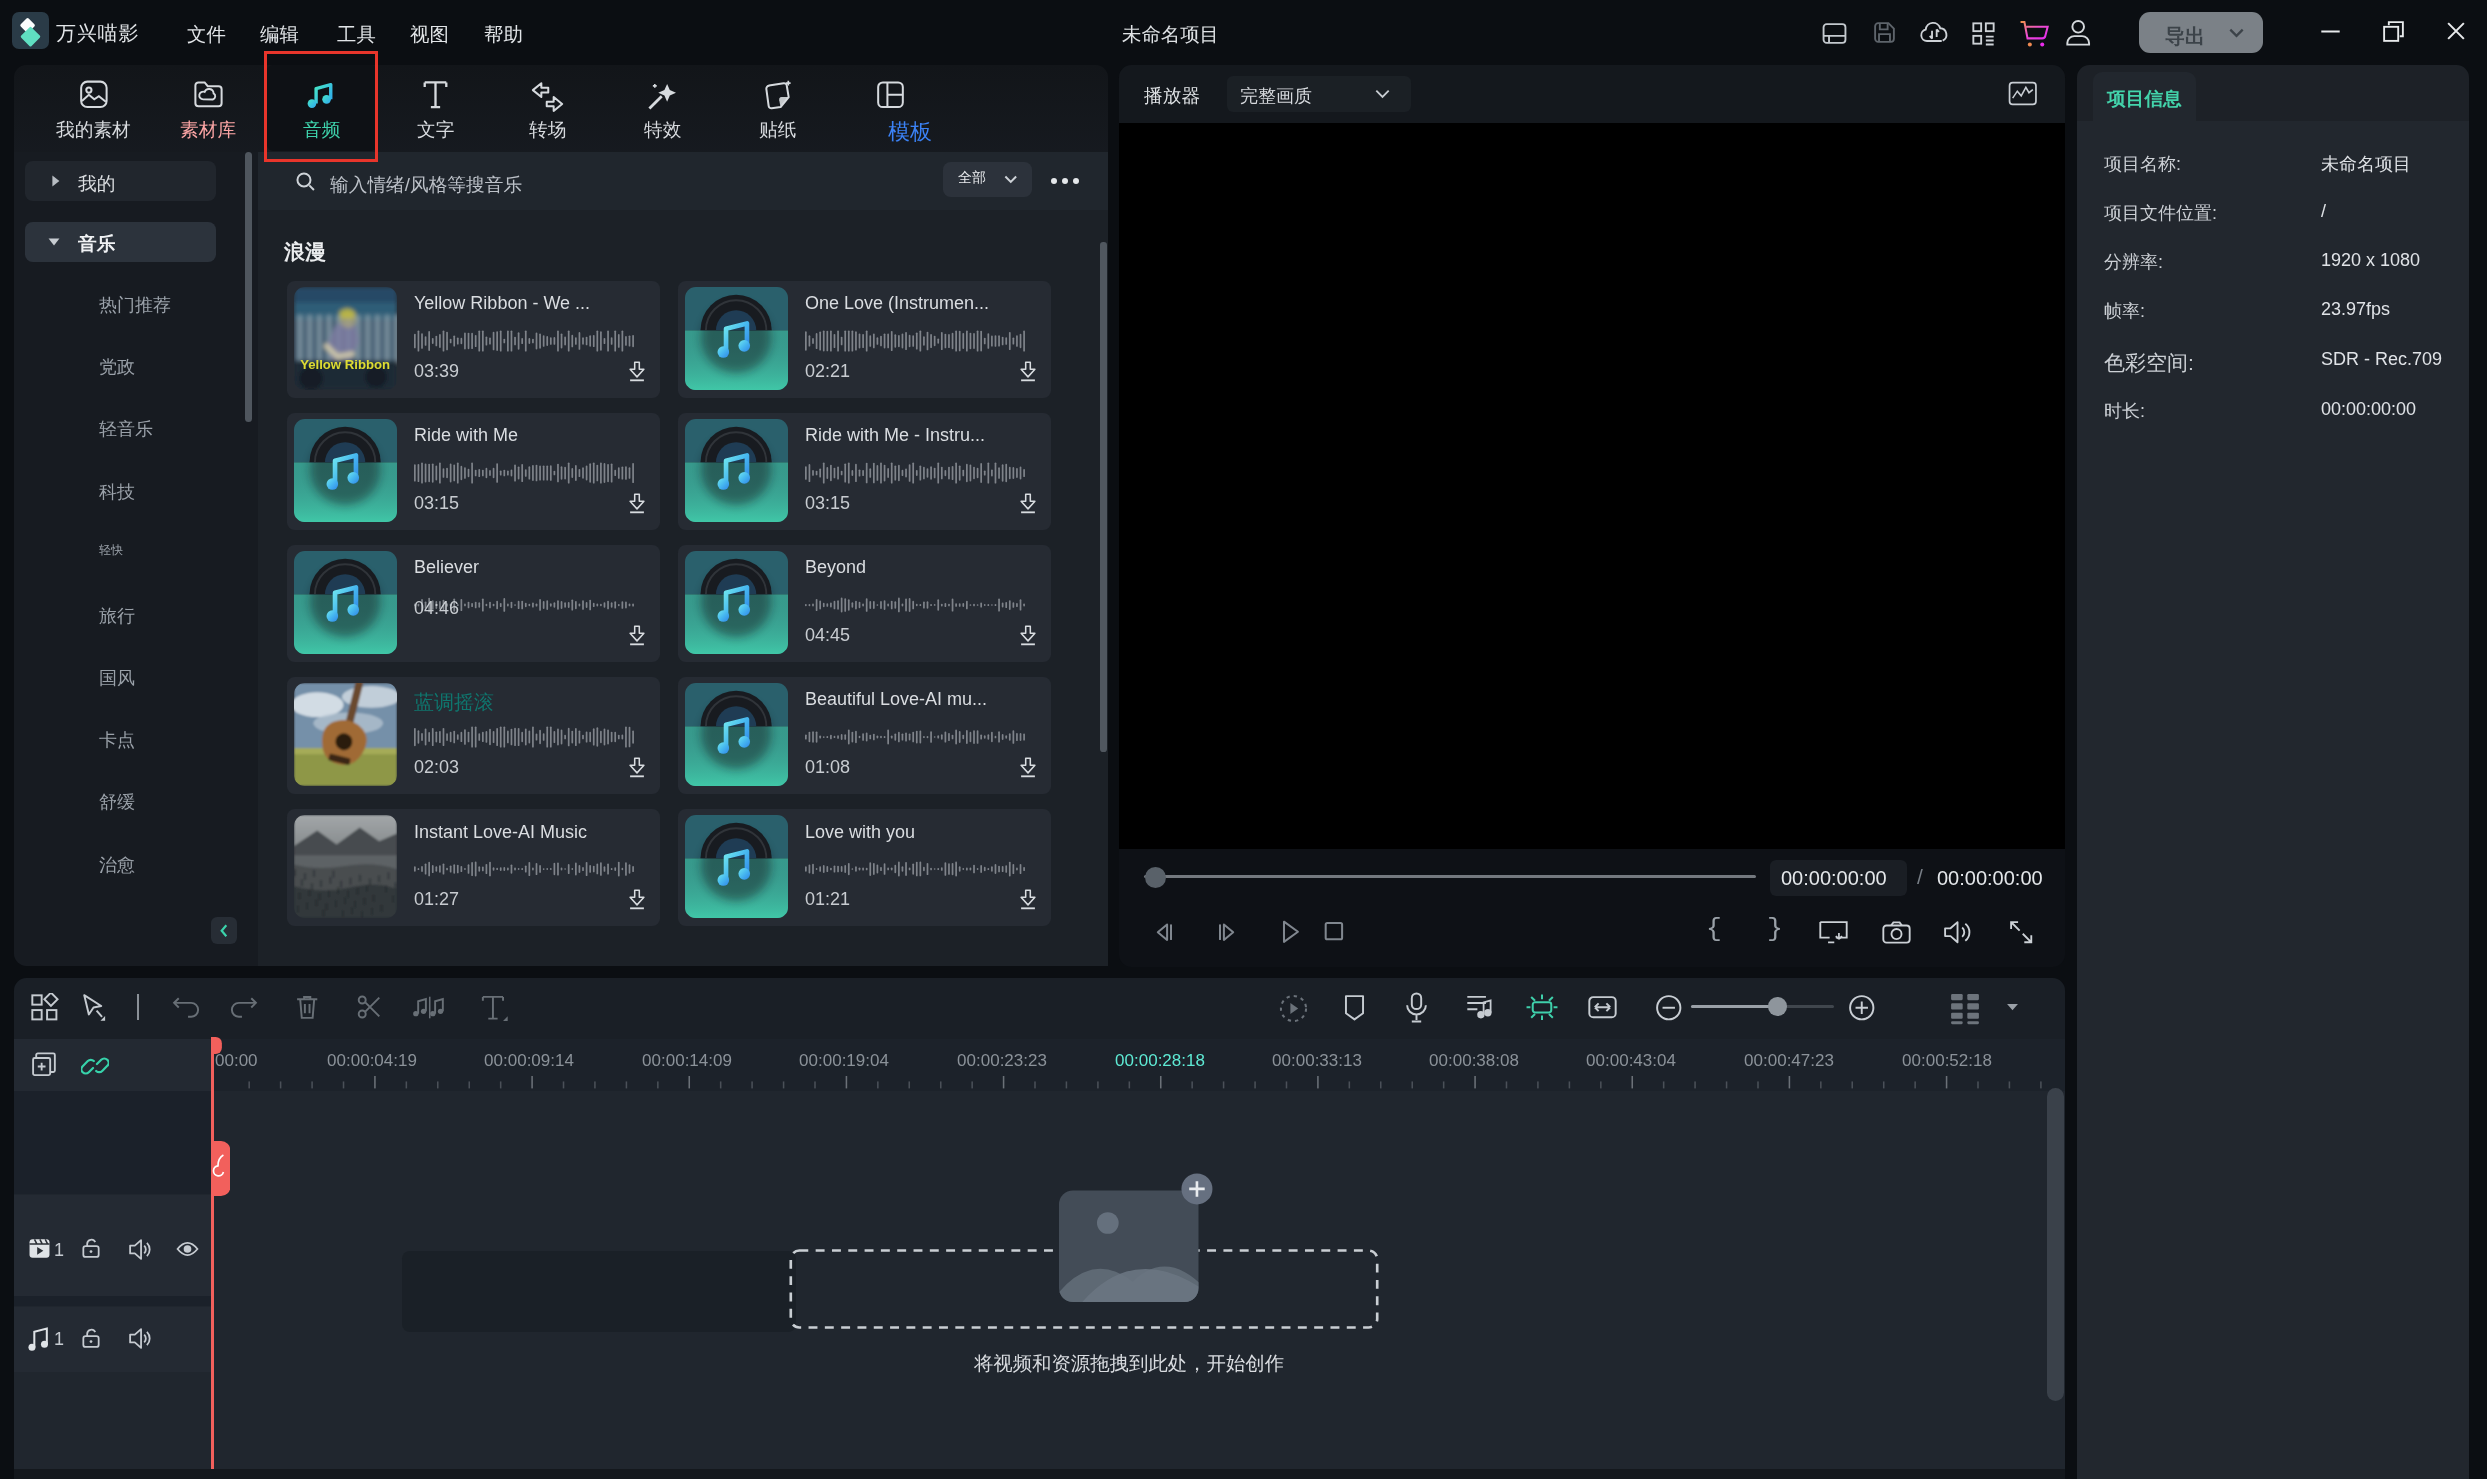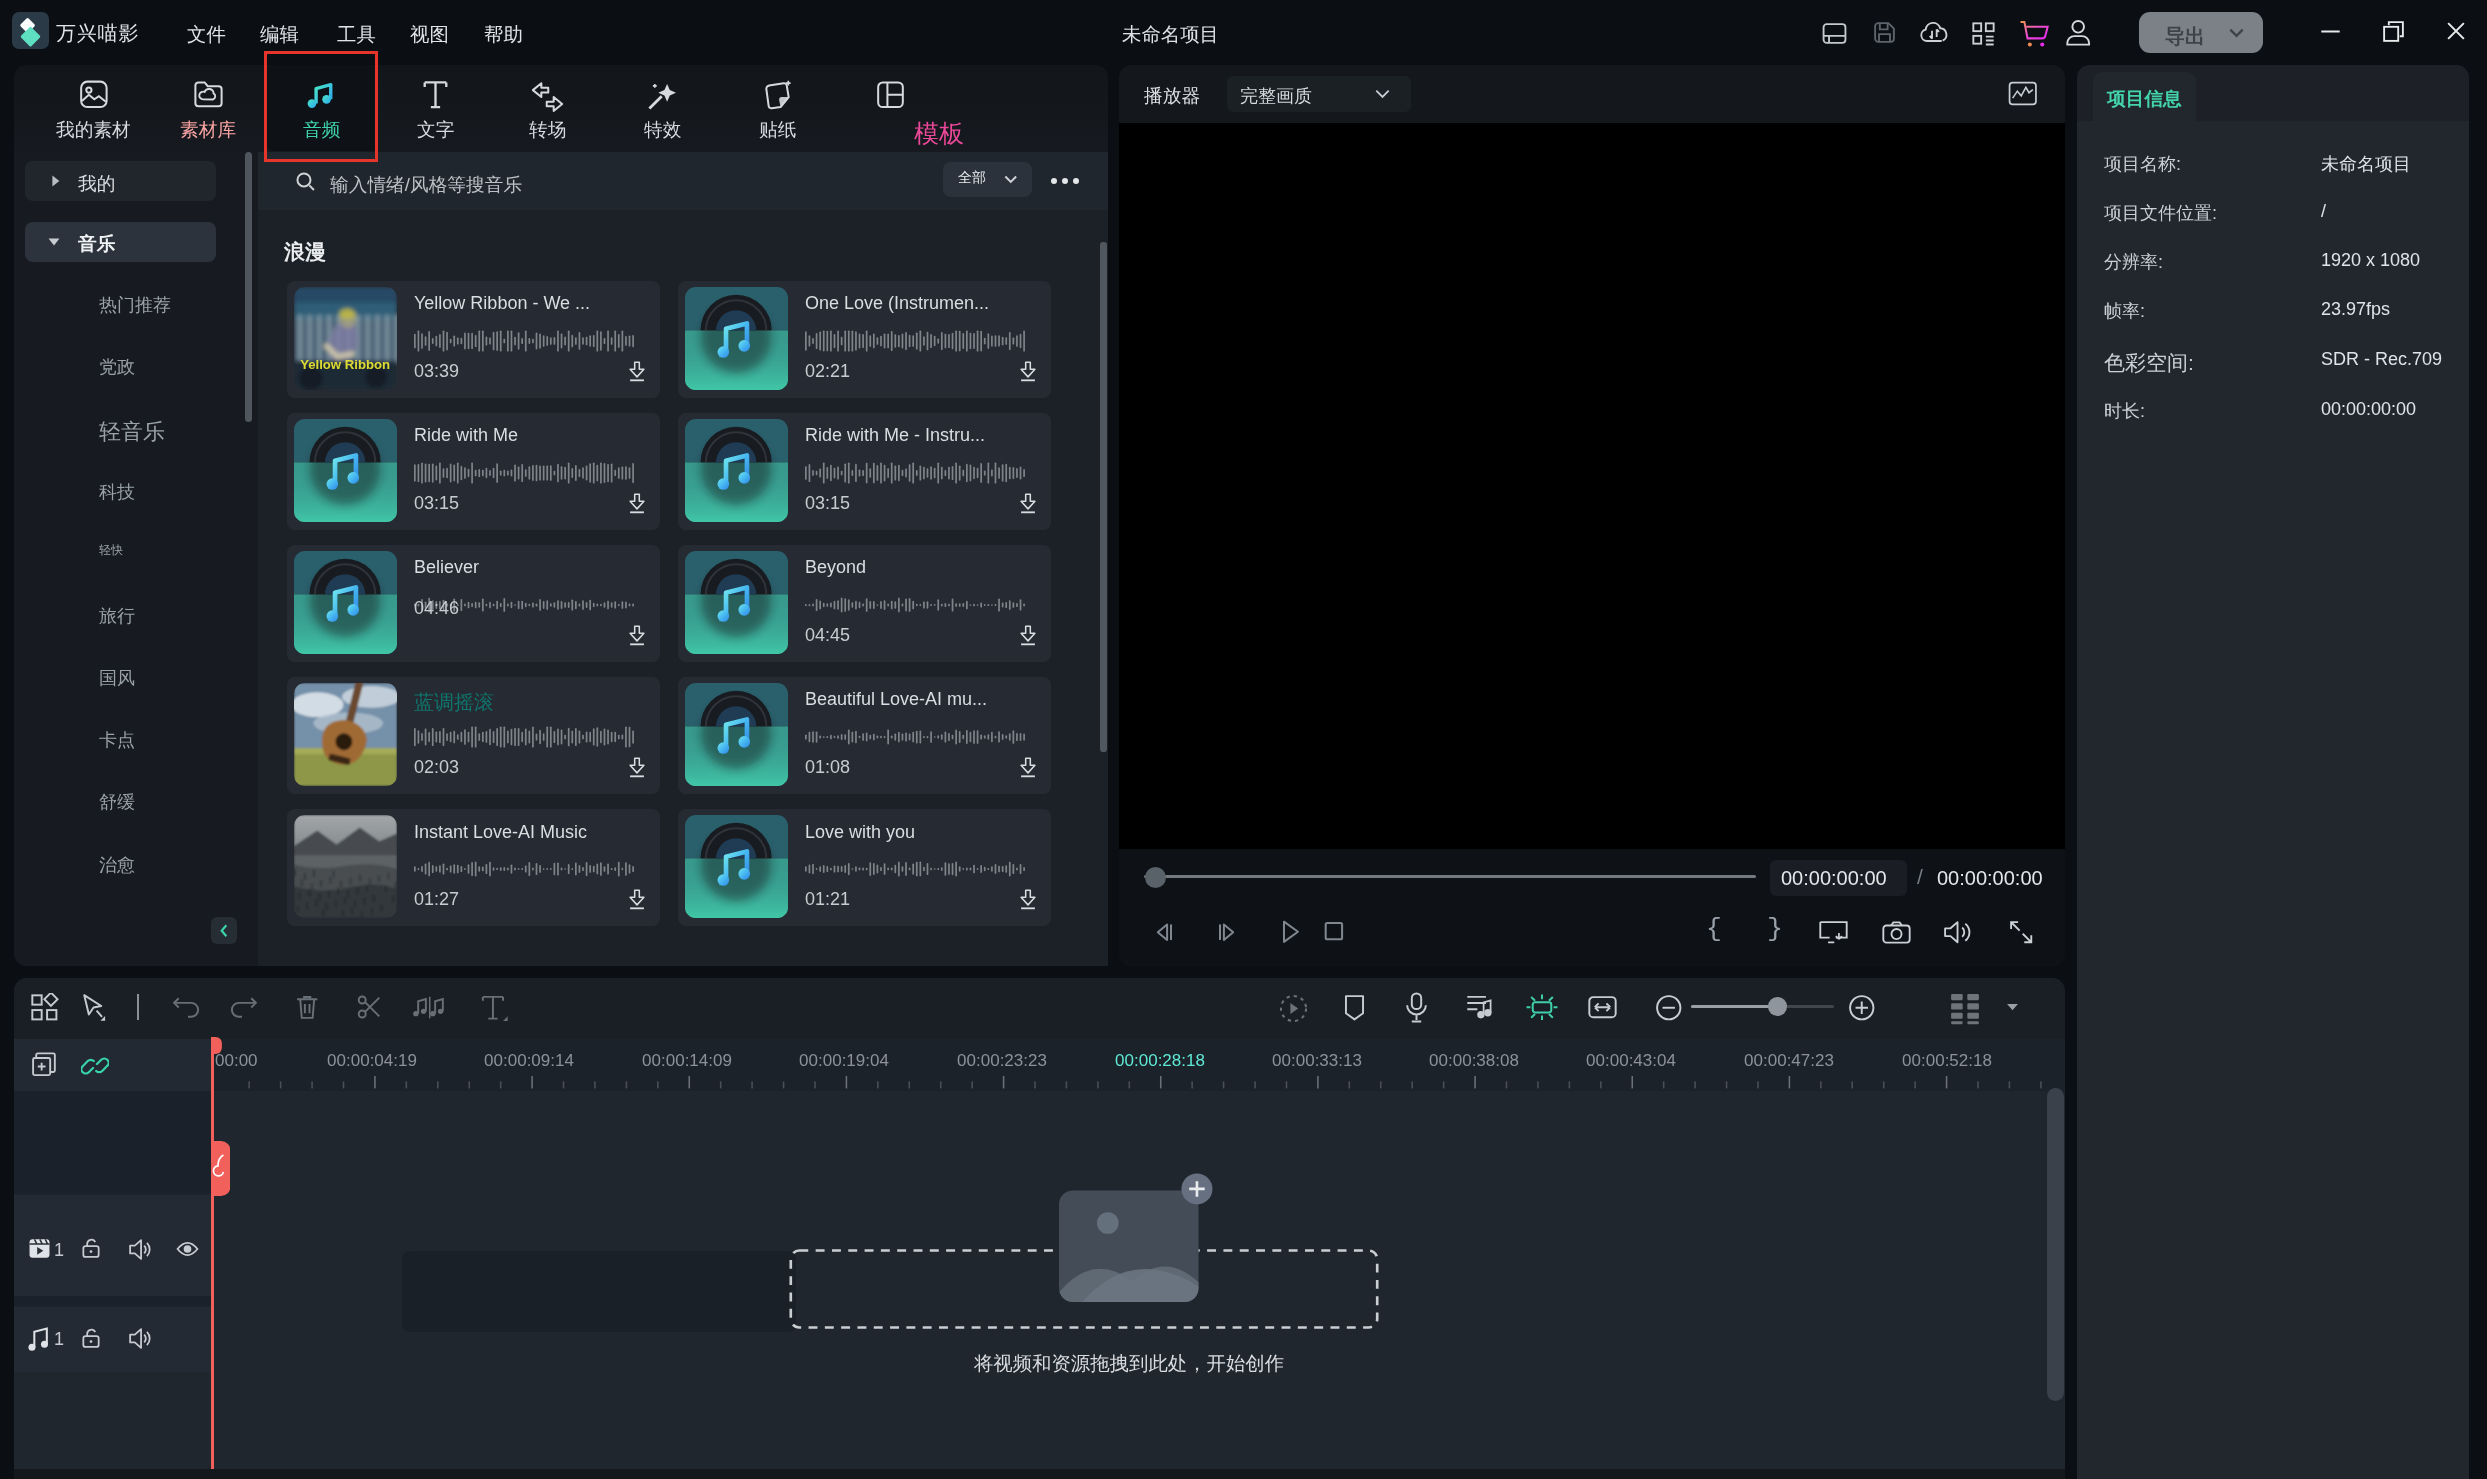--- a/index.html
+++ b/index.html
@@ -128,35 +128,35 @@
       <rect x="8" y="4" width="32" height="32" rx="6" fill="none" stroke="#d6dade" stroke-width="2.6"></rect>
       <path d="M20 4 v32 M20 20 h20" fill="none" stroke="#d6dade" stroke-width="2.6"></path>
     </svg>
 <div class="txt" style="left:56px;top:117px;font-size:18.7px;color:#d8dbdf">我的素材</div>
 <div class="txt" style="left:180px;top:117px;font-size:18.7px;color:#fca5a5">素材库</div>
 <div class="txt" style="left:303px;top:117px;font-size:18.7px;color:#3ed3ac">音频</div>
 <div class="txt" style="left:417px;top:117px;font-size:18.7px;color:#d8dbdf">文字</div>
 <div class="txt" style="left:529px;top:117px;font-size:18.7px;color:#d8dbdf">转场</div>
 <div class="txt" style="left:644px;top:117px;font-size:18.7px;color:#d8dbdf">特效</div>
 <div class="txt" style="left:759px;top:117px;font-size:18.7px;color:#d8dbdf">贴纸</div>
-<div class="txt" style="left:914px;top:117px;font-size:25px;color:#ec4899">模板</div>
+<div class="txt" style="left:888px;top:117px;font-size:22px;color:#3b82f6">模板</div>
 <div class="abs" style="left:14px;top:152px;width:244px;height:814px;background:#171b21;border-radius:0 0 0 12.4px"></div>
 <div class="abs" style="left:25px;top:161px;width:191px;height:40px;background:#21262d;border-radius:7.8px"></div>
 <svg class="abs" style="left:50px;top:174px" width="11" height="14" viewBox="0 0 14 18">
       <path d="M3 2 l9 7 -9 7 z" fill="#b7bcc2"></path>
     </svg>
 <div class="txt" style="left:78px;top:171px;font-size:18.7px;color:#dcdfe2">我的</div>
 <div class="abs" style="left:25px;top:222px;width:191px;height:40px;background:#2c333c;border-radius:7.8px"></div>
 <svg class="abs" style="left:47px;top:236px" width="14" height="11" viewBox="0 0 18 14">
       <path d="M2 3 l7 9 7-9 z" fill="#c7ccd1"></path>
     </svg>
 <div class="txt" style="left:78px;top:231px;font-size:18.7px;color:#f0f2f4;font-weight:bold">音乐</div>
 <div class="txt" style="left:99px;top:293px;font-size:18px;color:#9aa1a9">热门推荐</div>
 <div class="txt" style="left:99px;top:355px;font-size:18px;color:#9aa1a9">党政</div>
-<div class="txt" style="left:99px;top:417px;font-size:22px;color:#9aa1a9">轻音乐</div>
+<div class="txt" style="left:99px;top:417px;font-size:18px;color:#9aa1a9">轻音乐</div>
 <div class="txt" style="left:99px;top:480px;font-size:18px;color:#9aa1a9">科技</div>
 <div class="txt" style="left:99px;top:542px;font-size:12px;color:#9aa1a9">轻快</div>
 <div class="txt" style="left:99px;top:604px;font-size:18px;color:#9aa1a9">旅行</div>
 <div class="txt" style="left:99px;top:666px;font-size:18px;color:#9aa1a9">国风</div>
 <div class="txt" style="left:99px;top:728px;font-size:18px;color:#9aa1a9">卡点</div>
 <div class="txt" style="left:99px;top:790px;font-size:18px;color:#9aa1a9">舒缓</div>
 <div class="txt" style="left:99px;top:853px;font-size:18px;color:#9aa1a9">治愈</div>
 <div class="abs" style="left:245px;top:152px;width:7px;height:270px;background:#4f565e;border-radius:3.9px"></div>
 <div class="abs" style="left:211px;top:917px;width:26.4px;height:27px;background:#272d35;border-radius:6.2px"></div>
 <svg class="abs" style="left:217px;top:923px" width="14" height="15.5" viewBox="0 0 18 20" fill="none" stroke="#3bd3ab" stroke-width="2.8">

